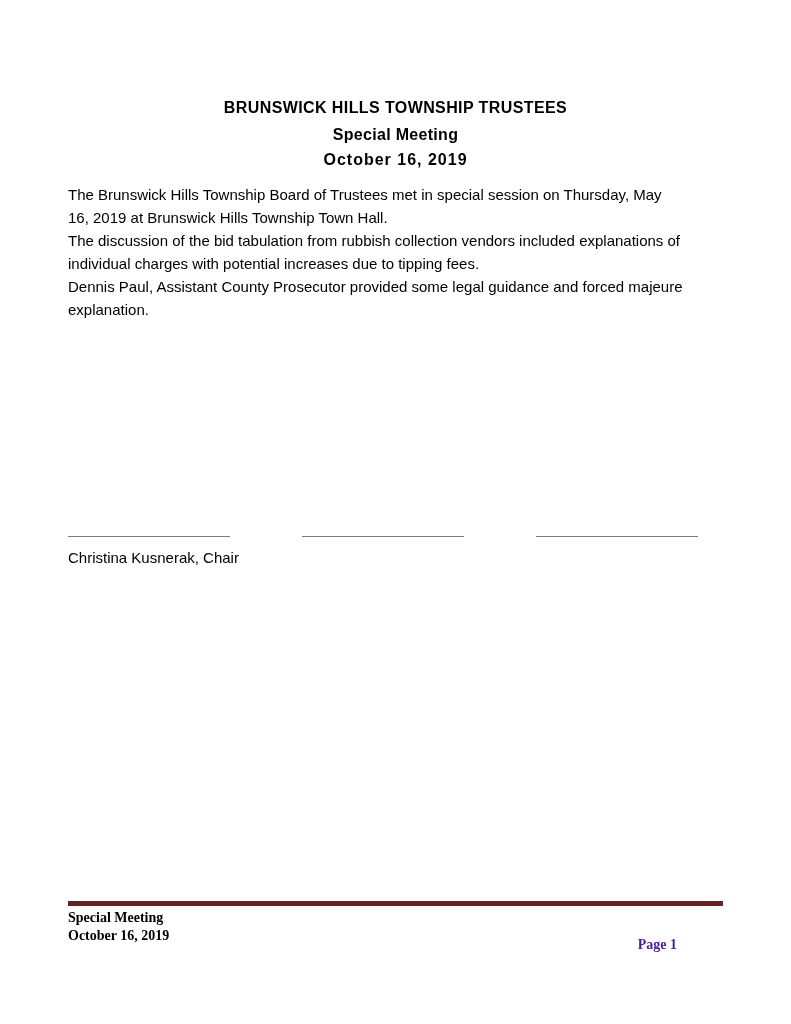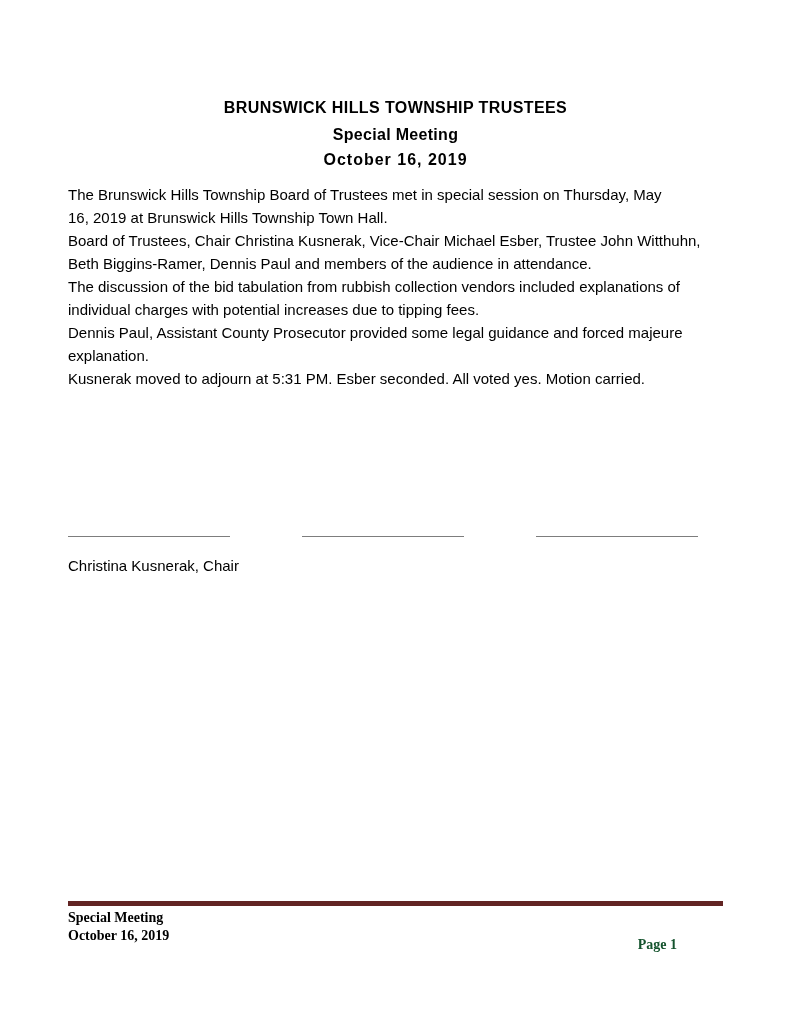--- a/index.html
+++ b/index.html
@@ -71,21 +71,21 @@
   }
   .sig-col-1 { left: 68px; }
   .sig-col-2 { left: 302px; }
   .sig-col-3 { left: 536px; }
   .sig-line {
     width: 162px;
     height: 0;
     border-top: 1px solid #7d7d7d;
   }
   .sig-label {
-    margin-top: 20px;
+    margin-top: 12px;
     font-size: 15px;
     white-space: nowrap;
   }
 
   
   .footer-rule {
     position: absolute;
     left: 68px;
     top: 901px;
     width: 655px;
@@ -102,44 +102,41 @@
     line-height: 17.5px;
     color: #000000;
   }
   .footer-page {
     position: absolute;
     top: 937px;
     right: 114px;
     font-family: "Liberation Serif", serif;
     font-size: 14px;
     font-weight: 600;
-    color: #14532d;
+    color: #4c1d95;
   }
 </style>
 </head>
 <body>
 
 <div class="page">
 
   <div class="doc-title">BRUNSWICK HILLS TOWNSHIP TRUSTEES</div>
 
   <div class="doc-subtitle">Special Meeting</div>
 
   <div class="doc-date">October 16, 2019</div>
 
   <div class="doc-body">
     <p>The Brunswick Hills Township Board of Trustees met in special session on Thursday, May
 16, 2019 at Brunswick Hills Township Town Hall.</p>
-    <p>Board of Trustees, Chair Christina Kusnerak, Vice-Chair Michael Esber, Trustee John Witthuhn,
-Beth Biggins-Ramer, Dennis Paul and members of the audience in attendance.</p>
     <p>The discussion of the bid tabulation from rubbish collection vendors included explanations of
 individual charges with potential increases due to tipping fees.</p>
     <p>Dennis Paul, Assistant County Prosecutor provided some legal guidance and forced majeure
 explanation.</p>
-    <p>Kusnerak moved to adjourn at 5:31 PM. Esber seconded. All voted yes. Motion carried.</p>
   </div>
 
   <div class="sig-block sig-col-1">
     <div class="sig-line"></div>
     <div class="sig-label">Christina Kusnerak, Chair</div>
   </div>
 
   <div class="sig-block sig-col-2">
     <div class="sig-line"></div>
   </div>

